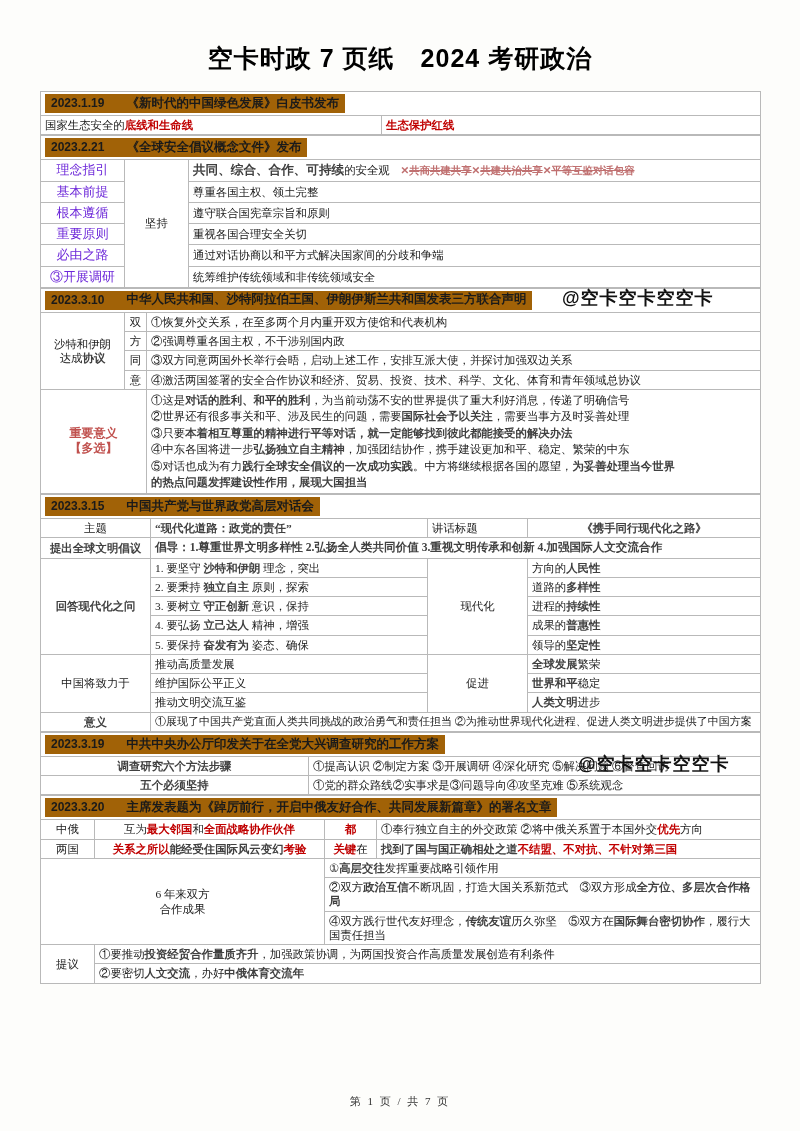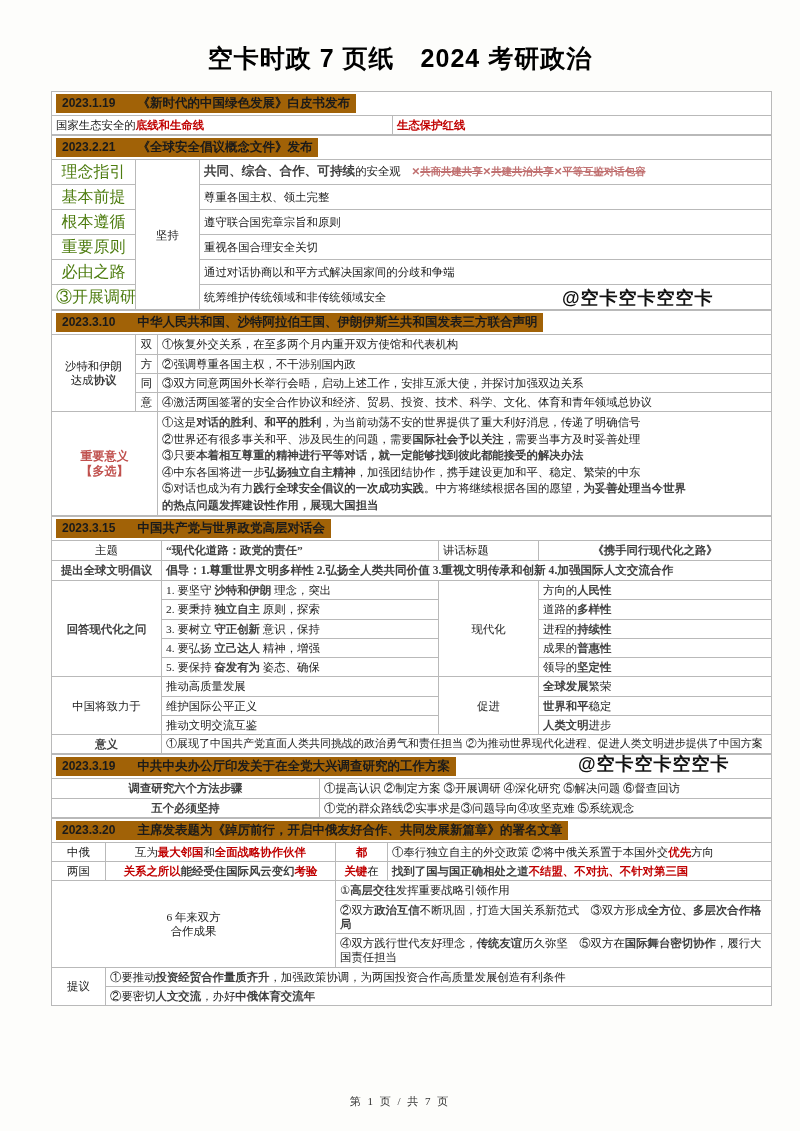--- a/index.html
+++ b/index.html
@@ -8,21 +8,21 @@
     background:#fdfdfb;
     font-family:"Liberation Serif","DejaVu Serif",serif;
     color:#1a1a1a;
     position:relative;
     overflow:hidden;
   }
   .page{
     position:relative;
     width:800px;height:1131px;
     box-sizing:border-box;
-    padding:0 51px;
+    padding:0 40px;
   }
   .doc-title{
     text-align:center;
     font-size:25px;
     font-weight:bold;
     letter-spacing:1px;
     padding-top:42px;
     padding-bottom:16px;
     font-family:"Liberation Sans","DejaVu Sans",sans-serif;
     color:#000;
@@ -73,23 +73,23 @@
     padding-left:16px;
     white-space:nowrap;
   }
   .cream{background:#fdf6ea;}
   .lightpink{background:#fdf4f2;}
   .greybg{background:#f2f2f0;}
   .whitebg{background:#ffffff;}
   .ctr{text-align:center;}
   .lbl{
     text-align:center;
-    font-size:16px;
+    font-size:13px;
     background:#fdf3ef;
-    color:#4d7c0f;
+    color:#6d28d9;
     white-space:nowrap;
   }
   .redlbl{color:#c0504d;font-weight:bold;text-align:center;font-size:12px;}
   b,strong{font-weight:bold;color:#404040;}
   .r{color:#c00000;font-weight:bold;}
   .strike{
     color:#c07070;
     font-weight:bold;
     font-size:10.4px;
     white-space:nowrap;

